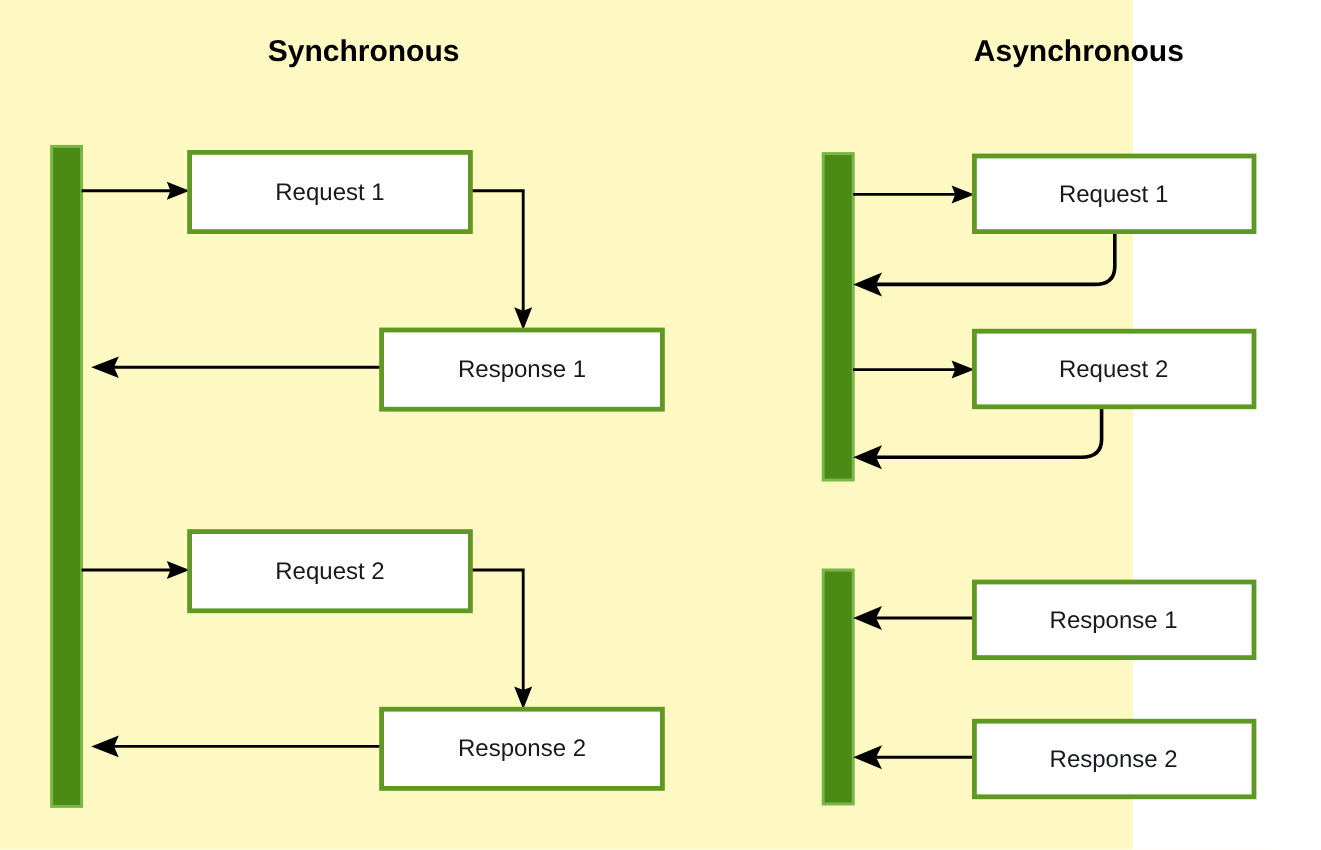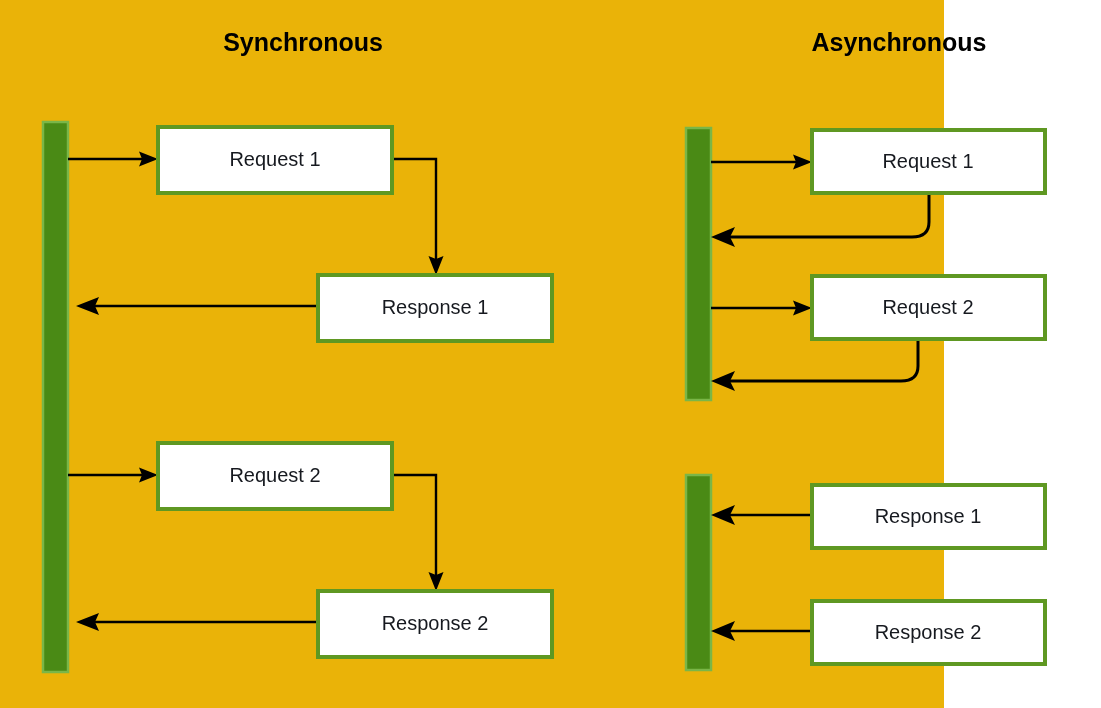--- a/index.html
+++ b/index.html
@@ -10,21 +10,21 @@
   body {
     width: 1101px;
     height: 708px;
     font-family: "Liberation Sans", sans-serif;
     overflow: hidden;
   }
   #diagram-root {
     position: relative;
     width: 944px;
     height: 708px;
-    background: #eab308;
+    background: #fef9c3;
   }
   svg.diagram-canvas {
     position: absolute;
     inset: 0;
     width: 1101px;
     height: 708px;
     display: block;
   }
   .col-title {
     font-family: "Liberation Sans", sans-serif;

